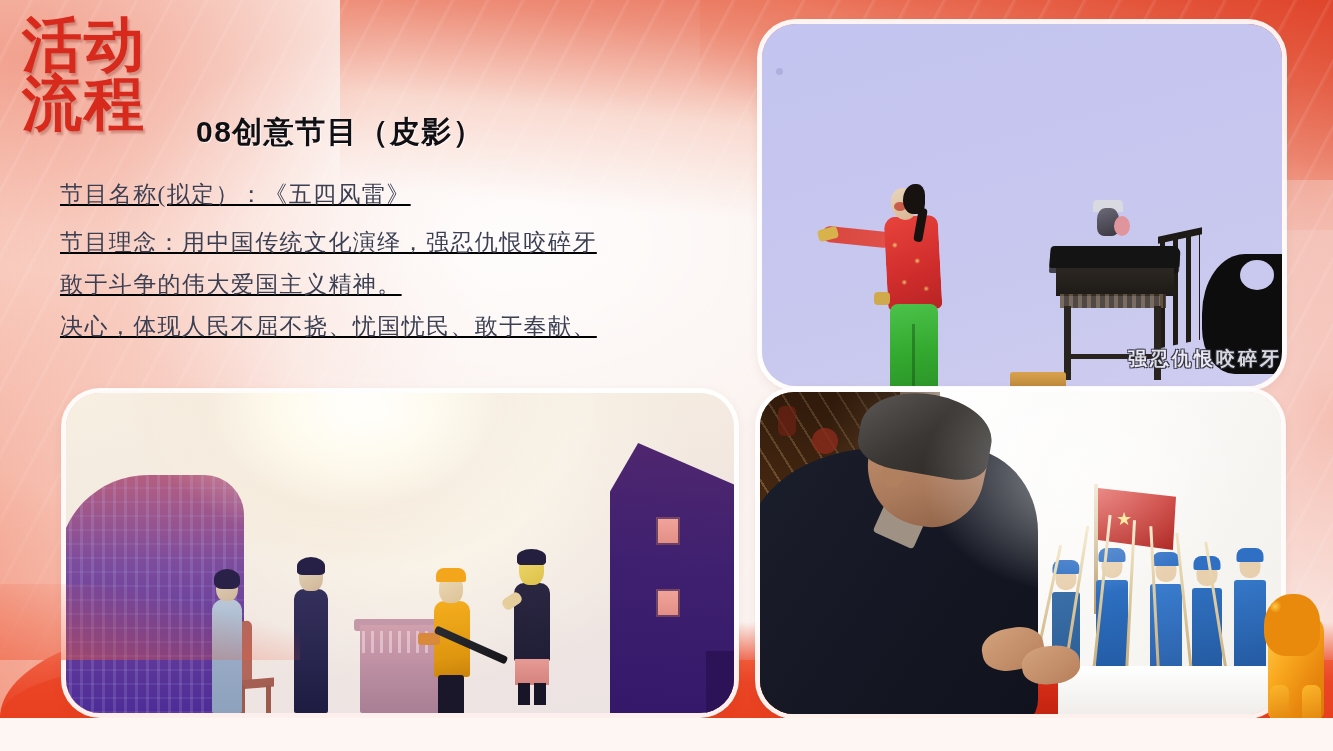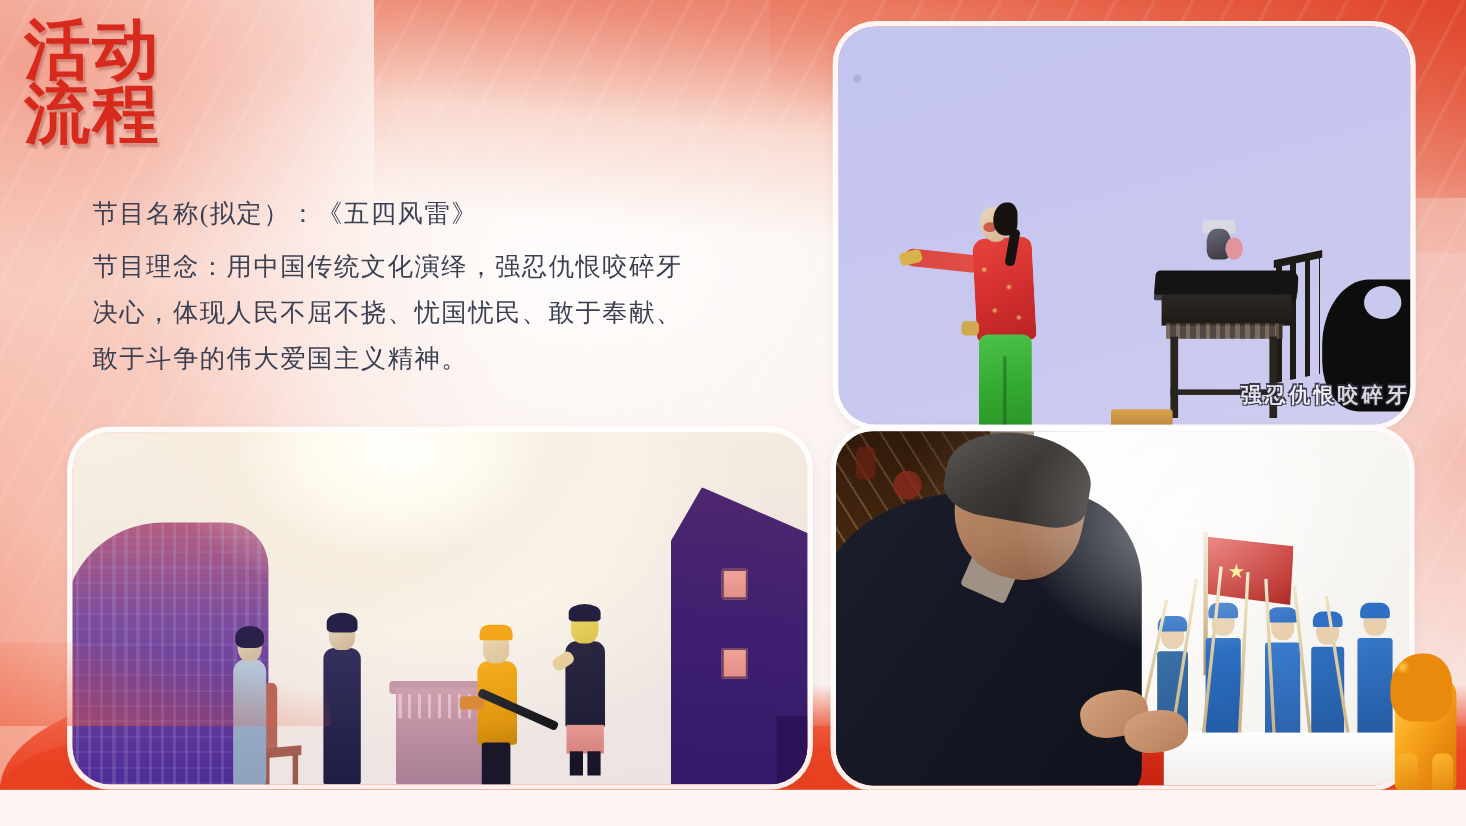--- a/index.html
+++ b/index.html
@@ -90,21 +90,21 @@
     position:absolute; left:196px; top:112px;
     font-family:"Liberation Sans", sans-serif;
     font-weight:bold;
     font-size:30px;
     letter-spacing:1.5px;
     color:#0f0f14;
     text-shadow:1px 1px 0 rgba(255,255,255,0.7);
     z-index:6;
   }
 
-  .body-text { position:absolute; left:84px; top:183px; width:630px; z-index:6; }
+  .body-text { position:absolute; left:60px; top:183px; width:630px; z-index:6;text-decoration:underline; }
   .body-line {
     font-family:"Liberation Serif", serif;
     font-size:23px;
     line-height:1.0;
     color:#3b3f52;
     letter-spacing:1.4px;
     white-space:nowrap;
   }
   .body-para1 { margin-bottom:25px; }
   .body-para2 .body-line { margin-bottom:19px; }
@@ -474,27 +474,28 @@
   <div class="bg-layer bg-top-red2"></div>
   <div class="bg-layer bg-right-haze"></div>
   <div class="bg-layer bg-streaks"></div>
   <div class="bg-bottom-left-fade"></div>
 
   <div class="section-title">
     <span>活动</span>
     <span>流程</span>
   </div>
 
+  <div class="slide-heading">08创意节目（皮影）</div>
 
   <div class="body-text">
     <div class="body-line body-para1">节目名称(拟定）：《五四风雷》</div>
     <div class="body-para2">
       <div class="body-line">节目理念：用中国传统文化演绎，强忍仇恨咬碎牙</div>
+      <div class="body-line">敢于斗争的伟大爱国主义精神。</div>
       <div class="body-line">决心，体现人民不屈不挠、忧国忧民、敢于奉献、</div>
-      <div class="body-line">敢于斗争的伟大爱国主义精神。</div>
     </div>
   </div>
 
   <div class="photo" id="photo-a">
     <div class="inner">
       <div class="sky"></div>
       <div class="dot"></div>
 
       <div class="pup-arm"></div>
       <div class="pup-hand"></div>

